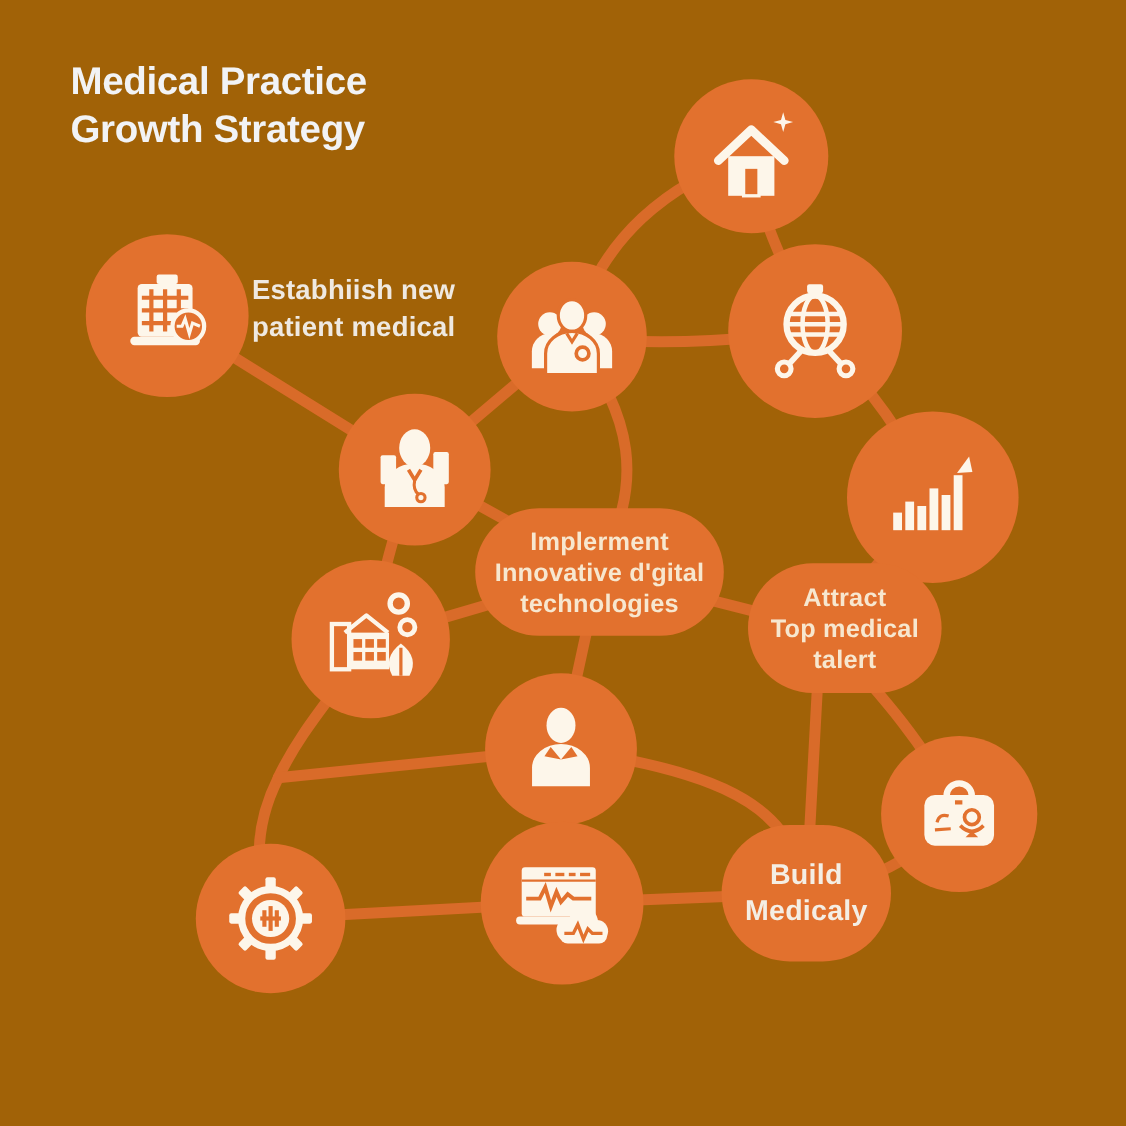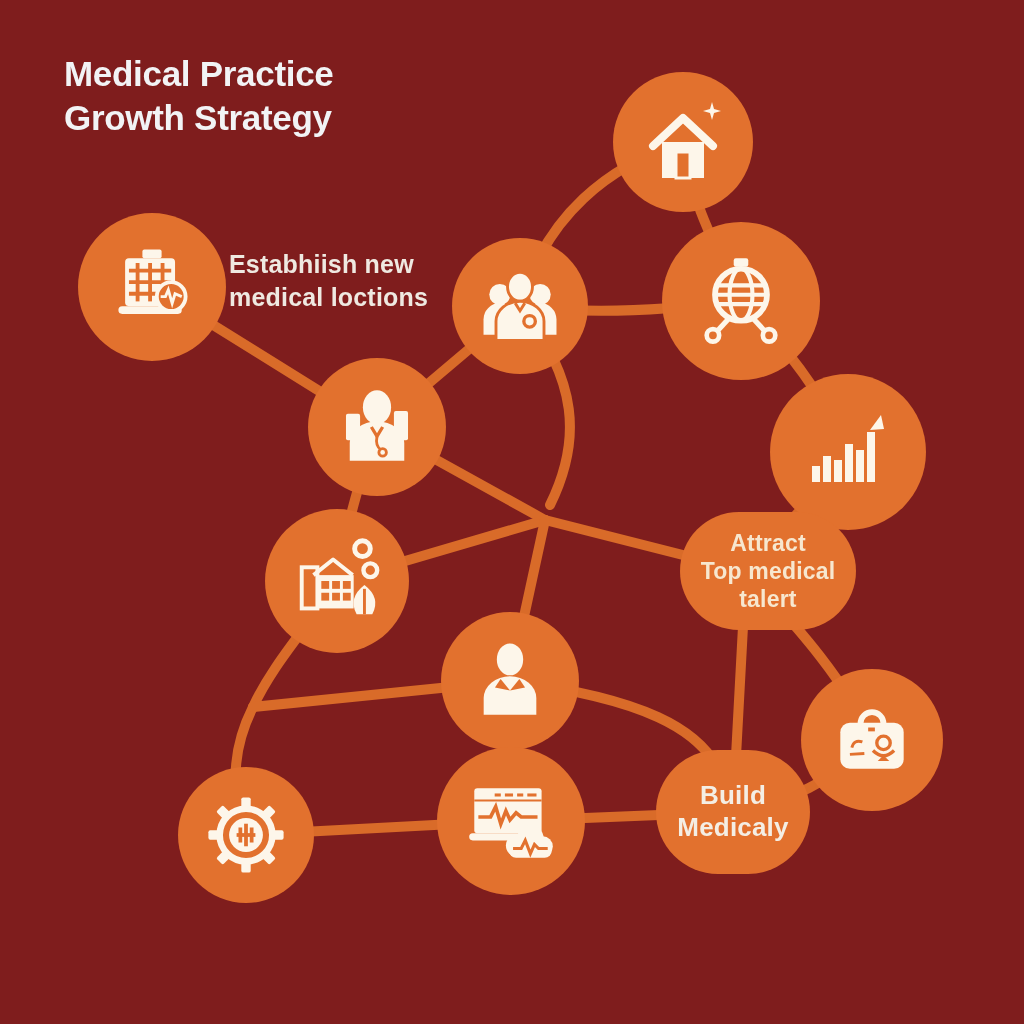--- a/index.html
+++ b/index.html
@@ -1,18 +1,18 @@
 <!DOCTYPE html>
 <html><head>
 <meta charset="utf-8">
 <style>
   html,body{margin:0;padding:0;background:#212633;}
   #canvas{
     position:relative;width:1024px;height:1024px;overflow:hidden;
-    background:#7f1d1d;
+    background:#a16207;
     font-family:"Liberation Sans", sans-serif;
   }
   #edges{position:absolute;left:0;top:0;width:1024px;height:1024px;}
   .edge{fill:none;stroke:#d96b29;stroke-width:10;stroke-linecap:round;}
   .node{
     position:absolute;display:flex;align-items:center;justify-content:center;
     background:#e2712e;box-sizing:border-box;text-align:center;
   }
   .circle{border-radius:50%;}
   .pill-label{
@@ -74,21 +74,21 @@
         <line x1="26" y1="33" x2="70" y2="33"></line>
           <line x1="26" y1="45" x2="70" y2="45"></line>
           <line x1="26" y1="57" x2="70" y2="57"></line>
       </g>
       <rect x="15" y="70" width="66" height="8" rx="4" fill="#fdf6ea"></rect>
       <circle cx="70" cy="60" r="15" fill="#e2712e" stroke="#fdf6ea" stroke-width="4"></circle>
       <polyline points="59,60 64,60 67,53 71,67 74,57 81,60" fill="none" stroke="#fdf6ea" stroke-width="3"></polyline>
     </svg>
   </div>
   <div id="establish-label">Estabhiish new
-medical loctions</div>
+patient medical</div>
 
   <div class="node circle" style="left:613px;top:72px;width:140px;height:140px;">
     <svg class="icon" width="100" height="100" viewBox="0 0 100 100">
       <path d="M79,10 l2,7 7,2 -7,2 -2,7 -2,-7 -7,-2 7,-2 z" fill="#fdf6ea"></path>
       <path d="M20,54 L50,26 L80,54" fill="none" stroke="#fdf6ea" stroke-width="8" stroke-linejoin="round" stroke-linecap="round"></path>
       <rect x="29" y="50" width="42" height="36" fill="#fdf6ea"></rect>
       <rect x="43" y="60" width="14" height="26" fill="#e2712e" stroke="#fdf6ea" stroke-width="3"></rect>
     </svg>
   </div>
 
@@ -137,20 +137,25 @@
       <rect x="14" y="64" width="8" height="16" fill="#fdf6ea"></rect>
       <rect x="25" y="54" width="8" height="26" fill="#fdf6ea"></rect>
       <rect x="36" y="58" width="8" height="22" fill="#fdf6ea"></rect>
       <rect x="47" y="42" width="8" height="38" fill="#fdf6ea"></rect>
       <rect x="58" y="48" width="8" height="32" fill="#fdf6ea"></rect>
       <rect x="69" y="30" width="8" height="50" fill="#fdf6ea"></rect>
       <polygon points="72,28 83,13 86,27" fill="#fdf6ea"></polygon>
     </svg>
   </div>
 
+  <div class="node" style="left:432px;top:462px;width:226px;height:116px;border-radius:58px;">
+    <div class="pill-label">Implerment
+Innovative d'gital
+technologies</div>
+  </div>
 
   <div class="node" style="left:680px;top:512px;width:176px;height:118px;border-radius:70px;">
     <div class="pill-label">Attract
 Top medical
 talert</div>
   </div>
 
   <div class="node circle" style="left:265px;top:509px;width:144px;height:144px;">
     <svg class="icon" width="98" height="98" viewBox="0 0 100 100">
       <rect x="14" y="36" width="16" height="42" fill="none" stroke="#fdf6ea" stroke-width="4"></rect>

